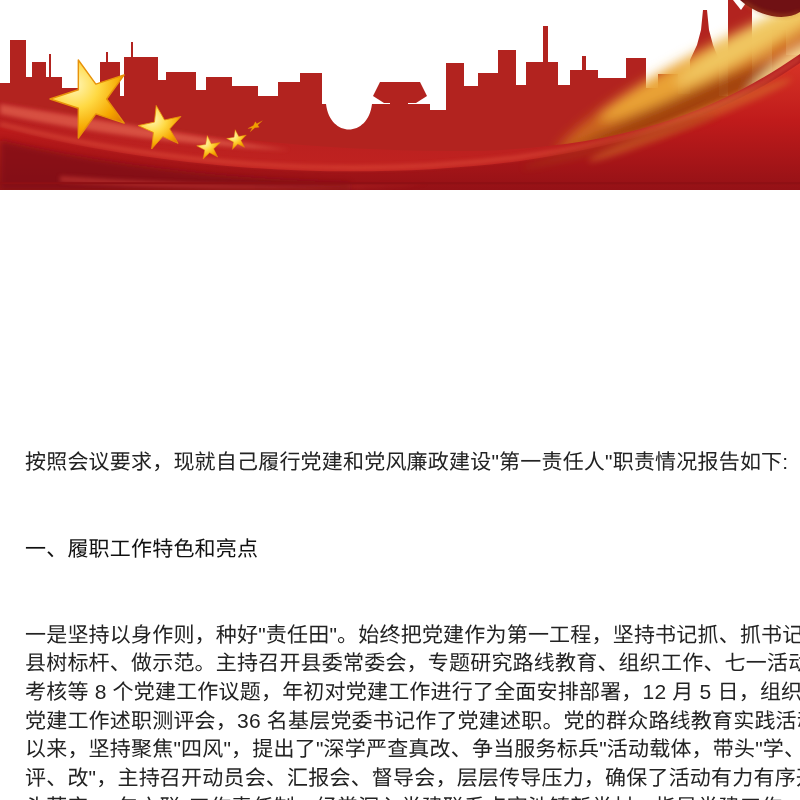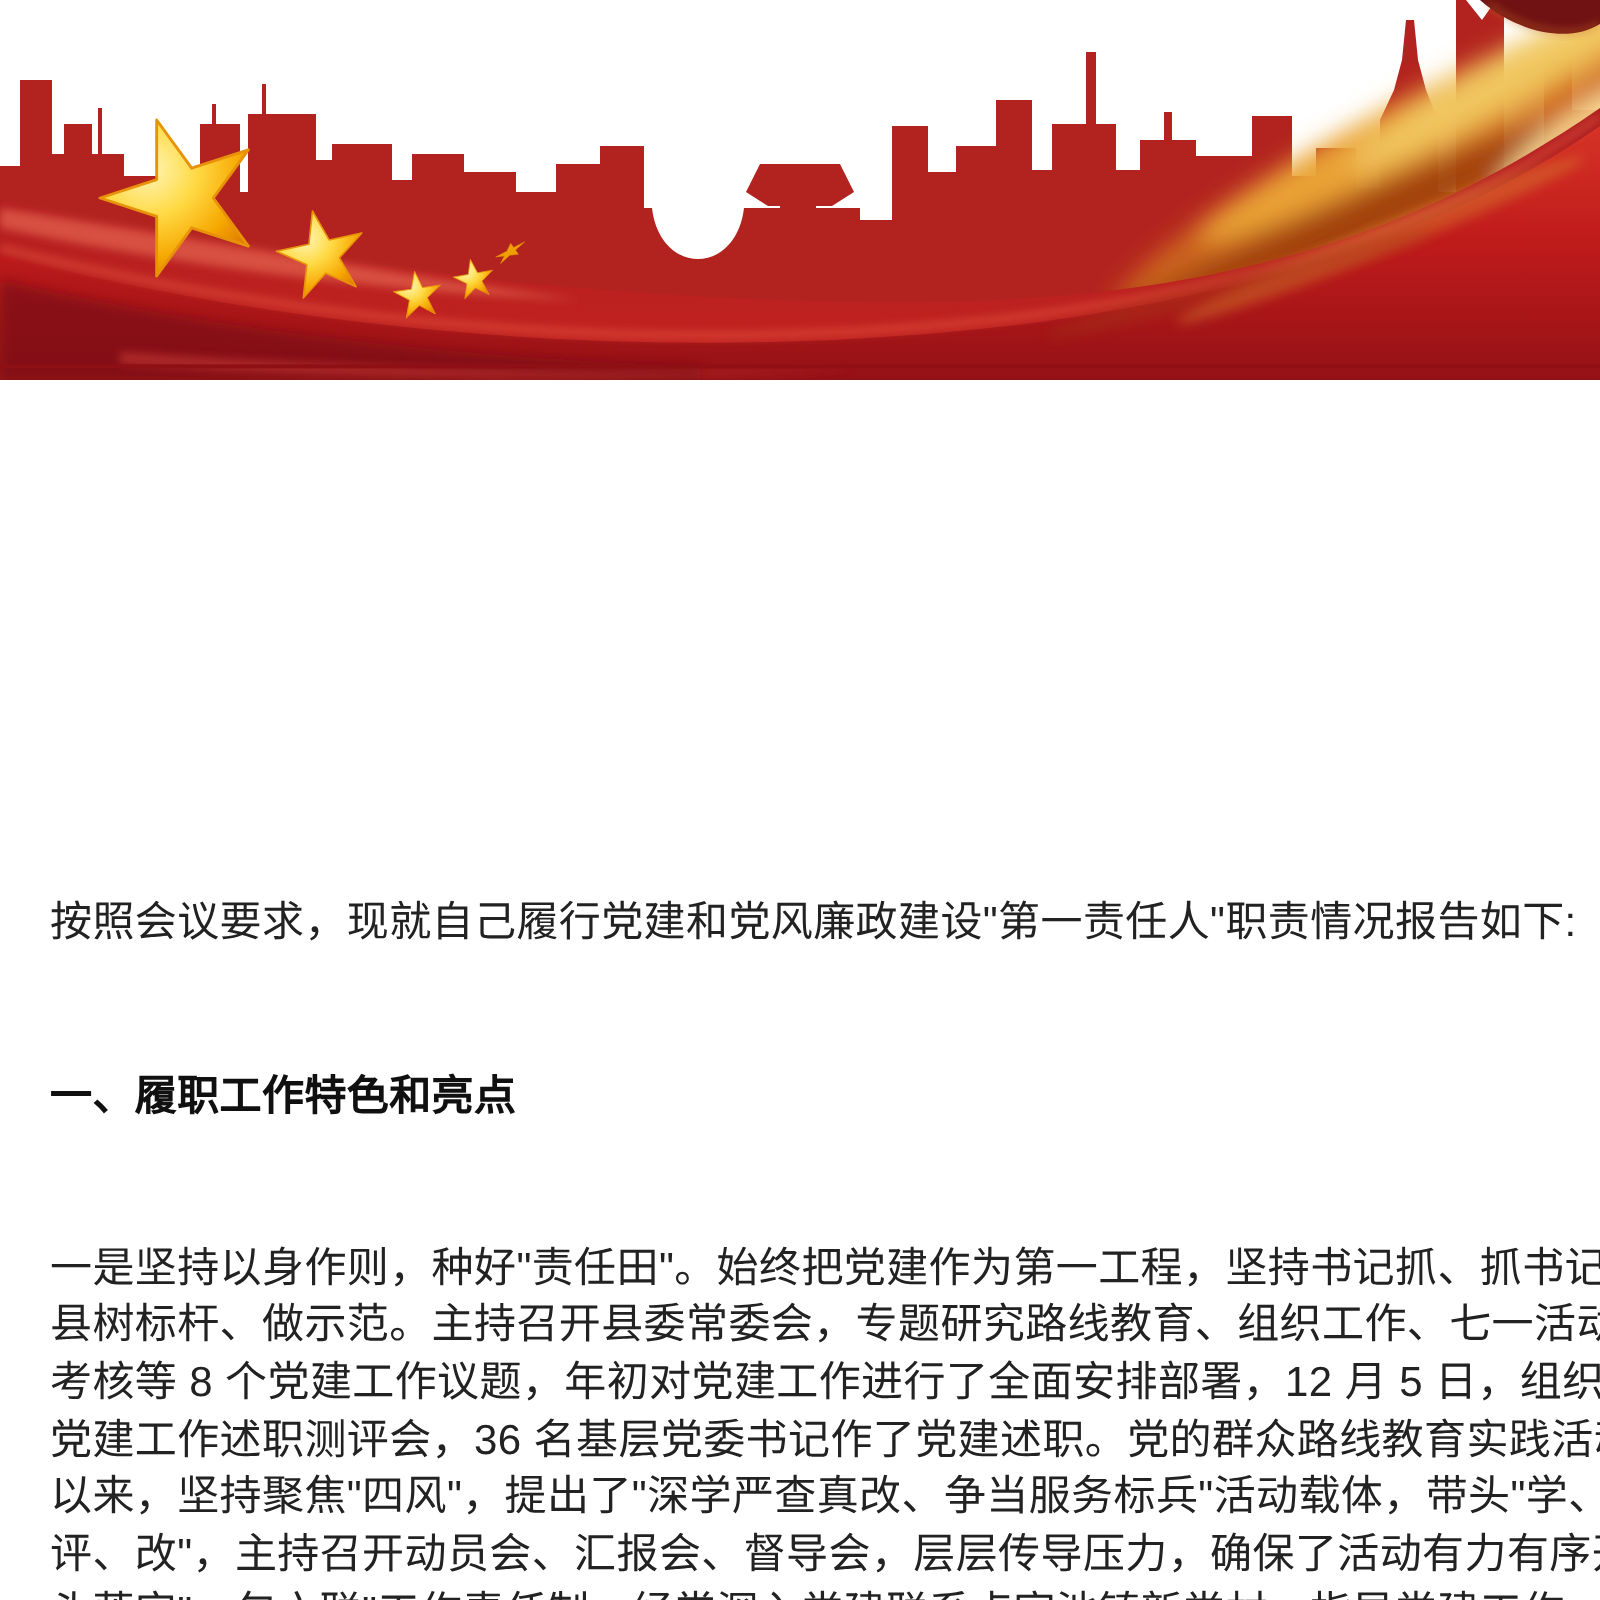--- a/index.html
+++ b/index.html
@@ -19,21 +19,21 @@
     position:absolute;
     left:25px;top:391px;
     width:762px;
     color:#222222;
     font-size:21px;
     line-height:28.7px;
     letter-spacing:0.2px;
     white-space:pre;
   }
   .doc .heading{
-    font-weight:bold;
+    font-weight:normal;
     color:#101010;
   }
 </style>
 </head>
 <body>
 
 <div class="banner">
   <svg width="800" height="190" viewBox="0 0 800 190">
     <defs>
       <radialGradient id="gold" cx="35%" cy="30%" r="80%">

